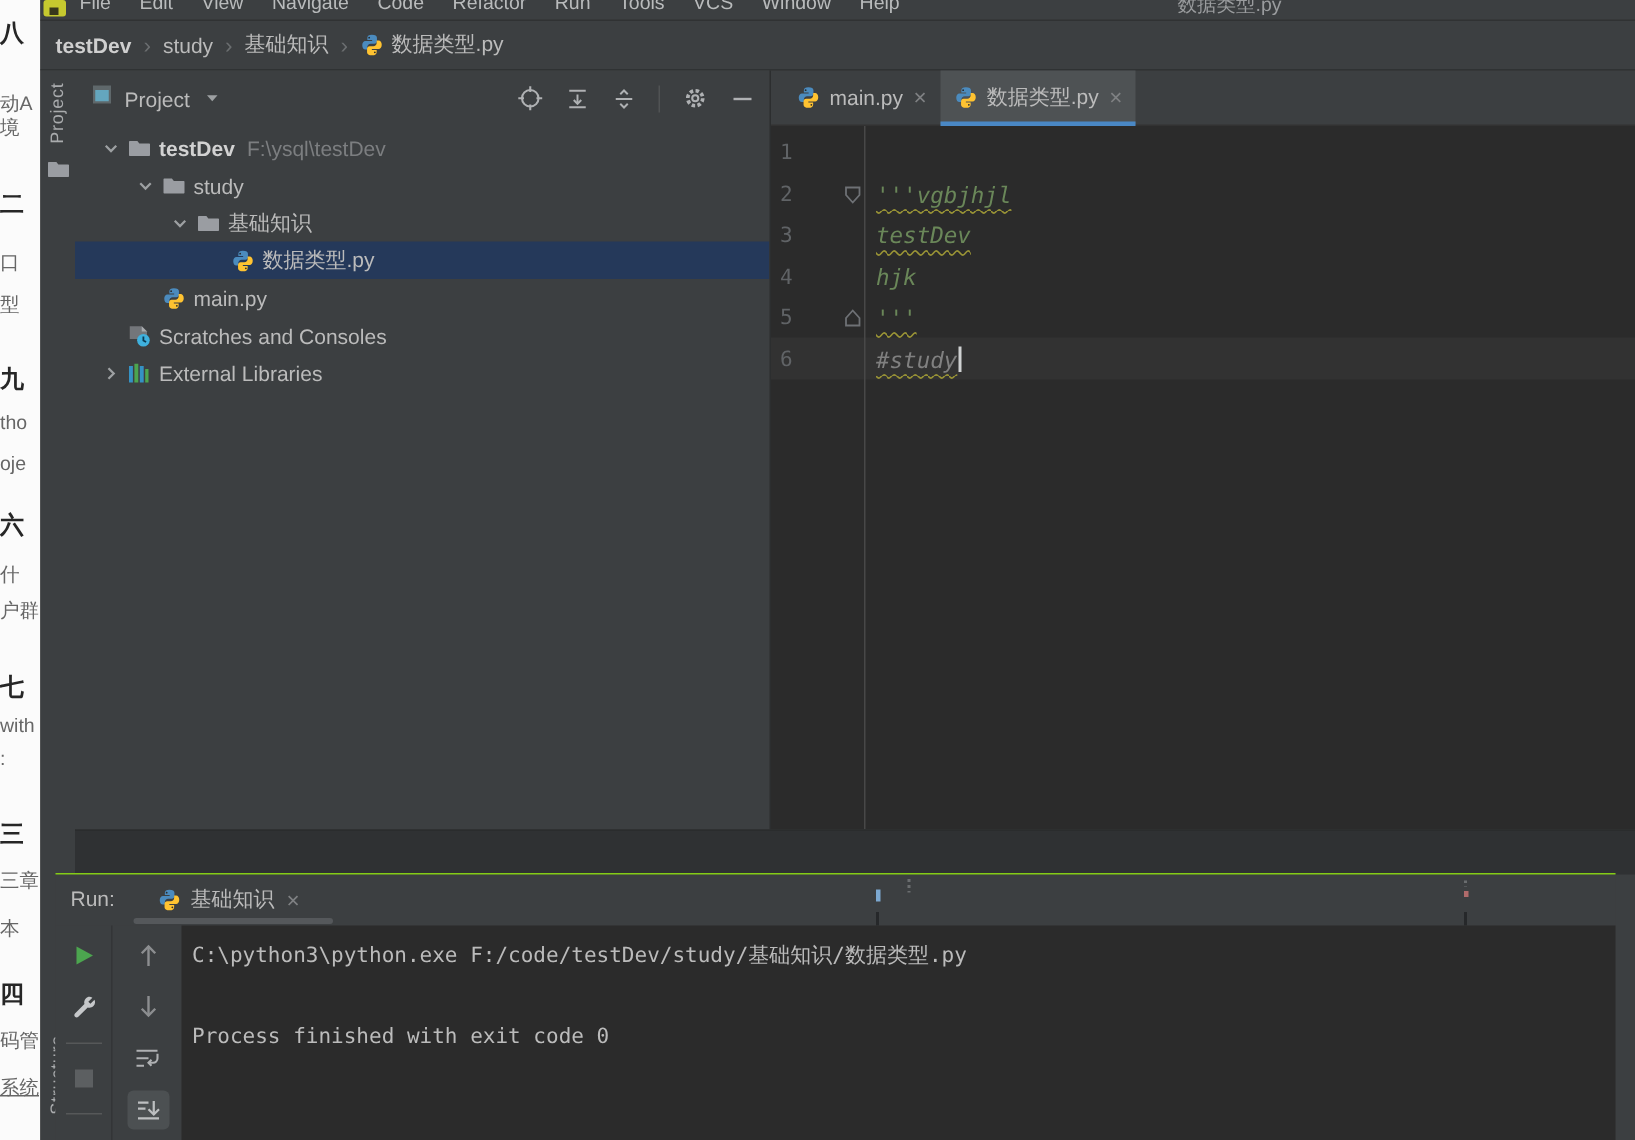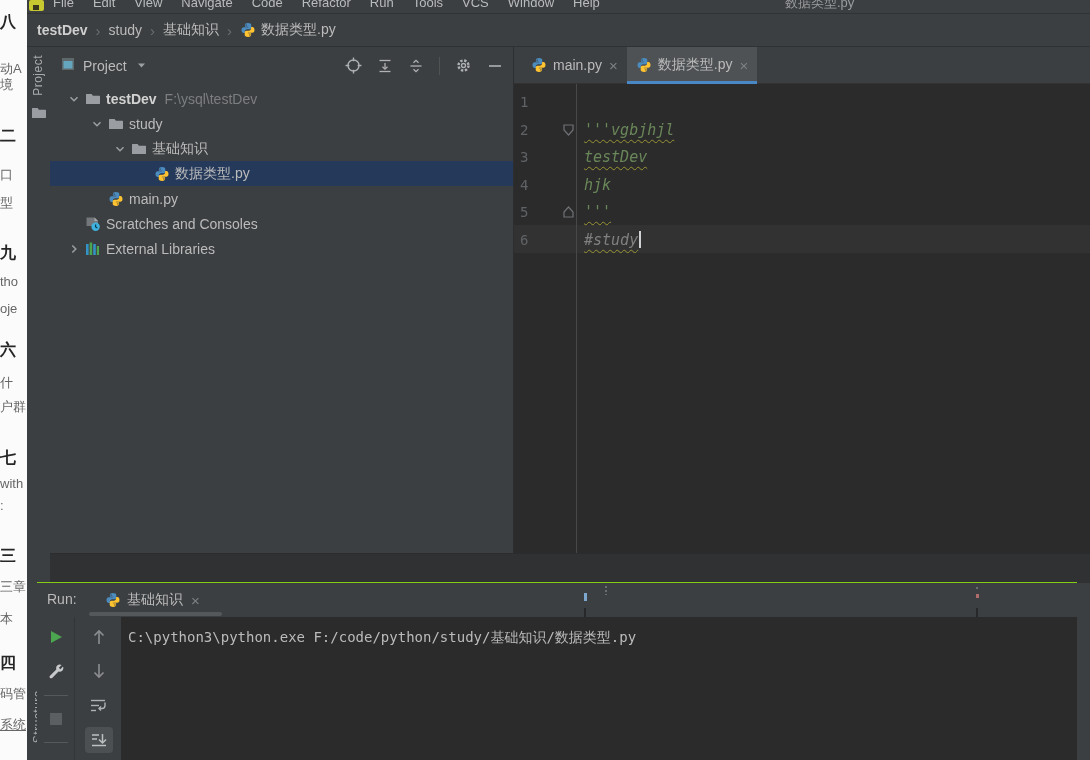--- a/index.html
+++ b/index.html
@@ -529,18 +529,19 @@
               <svg width="18" height="17" viewBox="0 0 18 17" stroke="#BDBFC1" stroke-width="1.5" fill="none">
                 <path d="M2 3h7M2 7h5"></path>
                 <path d="M12.5 2v8.5"></path>
                 <path d="M9 7.5l3.5 3.5L16 7.5"></path>
                 <path d="M2 13.5h14"></path>
               </svg>
             </span>
           </span>
       </div>
       <div id="console">
-          <div class="cline">C:\python3\python.exe F:/code/python/study/基础知识/数据类型.py</div>
+          <div class="cline">C:\python3\python.exe F:/code/testDev/study/基础知识/数据类型.py</div>
           <div class="cline">&nbsp;</div>
+          <div class="cline">Process finished with exit code 0</div>
         </div>
     </div>
   </div>
 </div>
 
 </body></html>

